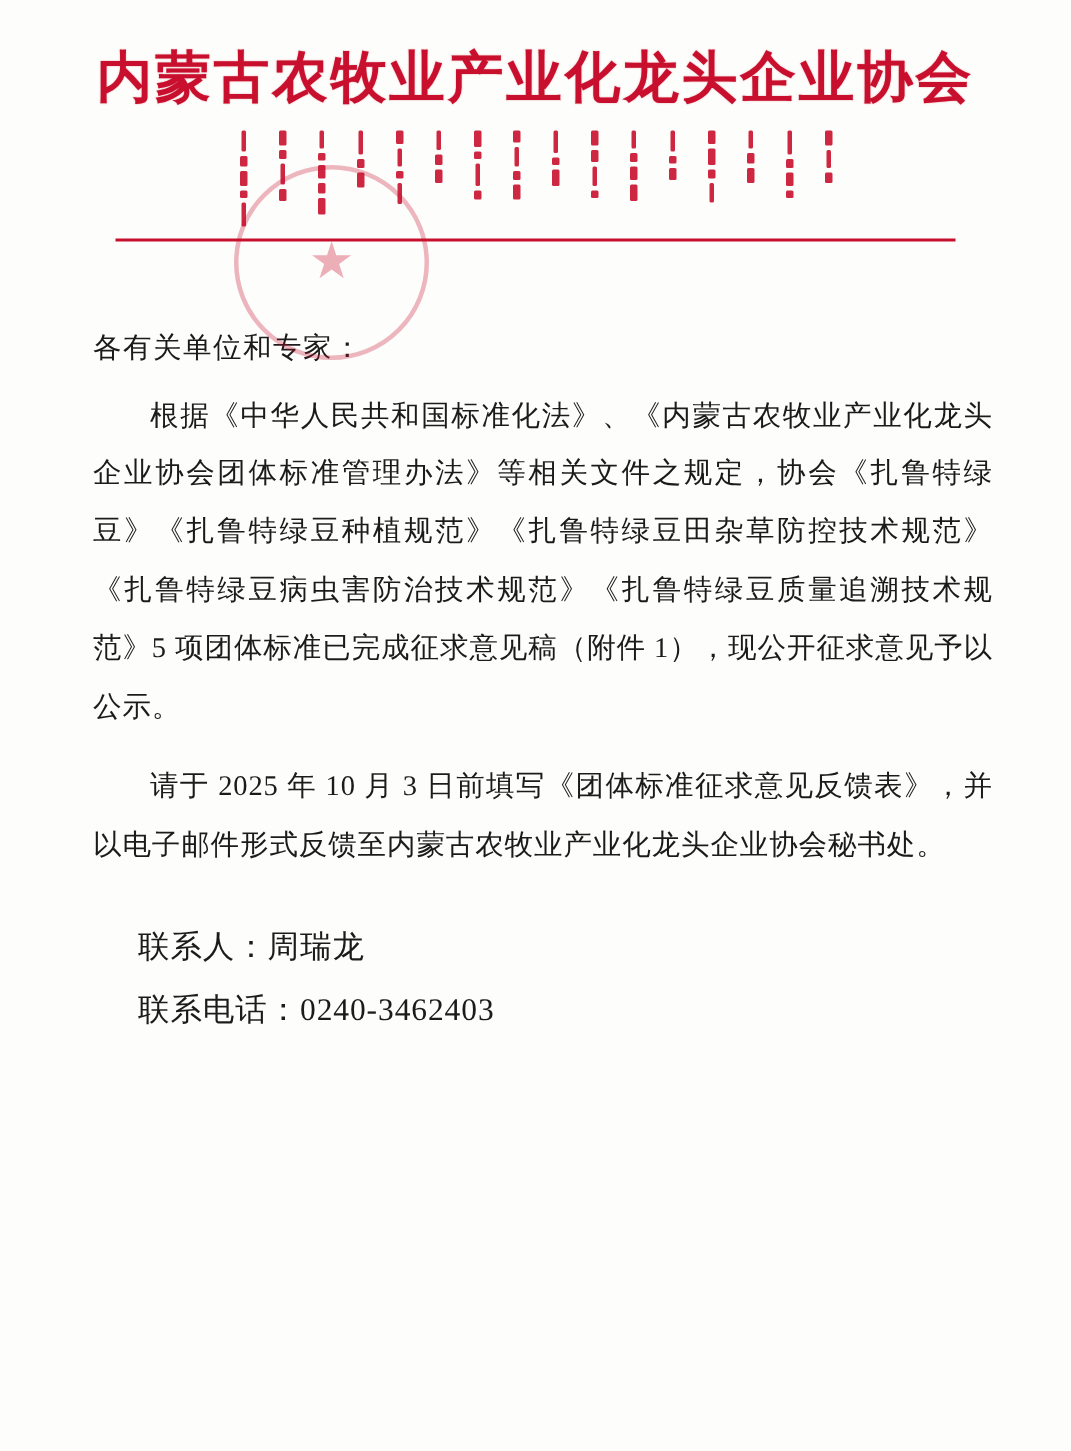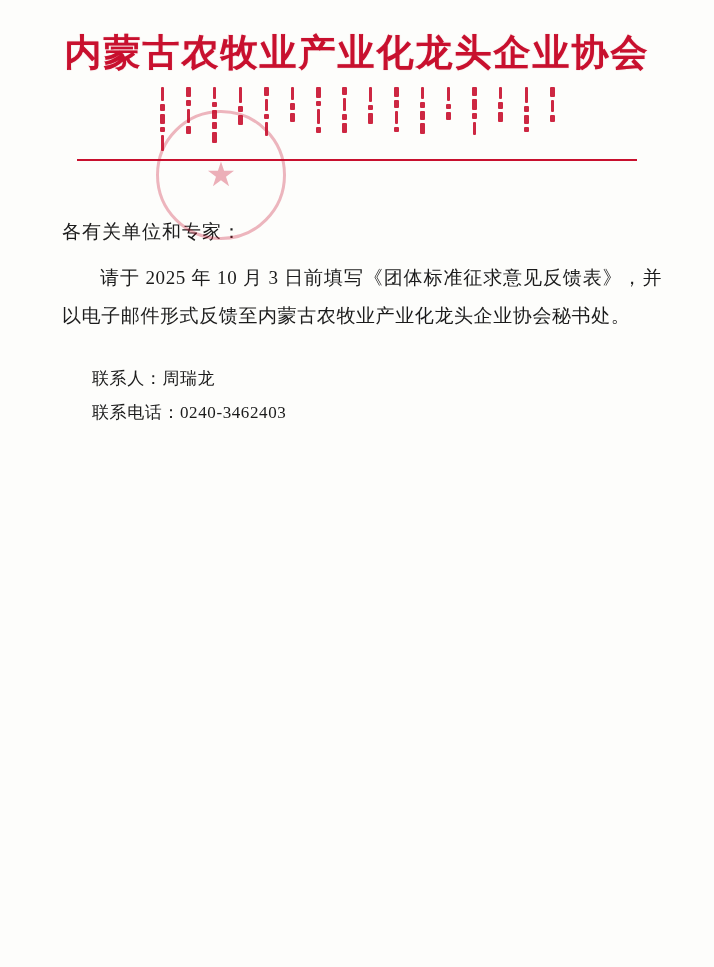--- a/index.html
+++ b/index.html
@@ -117,21 +117,21 @@
     line-height: 2.05;
     text-align: justify;
     text-justify: inter-ideograph;
     color: #1b1b1b;
     letter-spacing: 0.6px;
     text-indent: 2em;
   }
 
   .contact-block {
     margin: 26px 0 0 92px;
-    font-size: 17px;
+    font-size: 21px;
     line-height: 2.0;
     color: #1b1b1b;
     letter-spacing: 0.6px;
   }
   .contact-line { white-space: nowrap; }
 </style>
 </head>
 <body>
 
 <div class="page">
@@ -239,20 +239,21 @@
     <div class="seal">
       <div class="star">★</div>
     </div>
   </div>
 
   <div class="doc-title">
   </div>
 
   <div class="salutation">各有关单位和专家：</div>
 
+  <div class="body-text">根据《中华人民共和国标准化法》、《内蒙古农牧业产业化龙头企业协会团体标准管理办法》等相关文件之规定，协会《扎鲁特绿豆》《扎鲁特绿豆种植规范》《扎鲁特绿豆田杂草防控技术规范》《扎鲁特绿豆病虫害防治技术规范》《扎鲁特绿豆质量追溯技术规范》5 项团体标准已完成征求意见稿（附件 1），现公开征求意见予以公示。</div>
   <div class="body-text">请于 2025 年 10 月 3 日前填写《团体标准征求意见反馈表》，并以电子邮件形式反馈至内蒙古农牧业产业化龙头企业协会秘书处。</div>
 
   <div class="contact-block">
     <div class="contact-line">联系人：周瑞龙</div>
     <div class="contact-line">联系电话：0240-3462403</div>
   </div>
 
 </div>
 
 </body></html>

